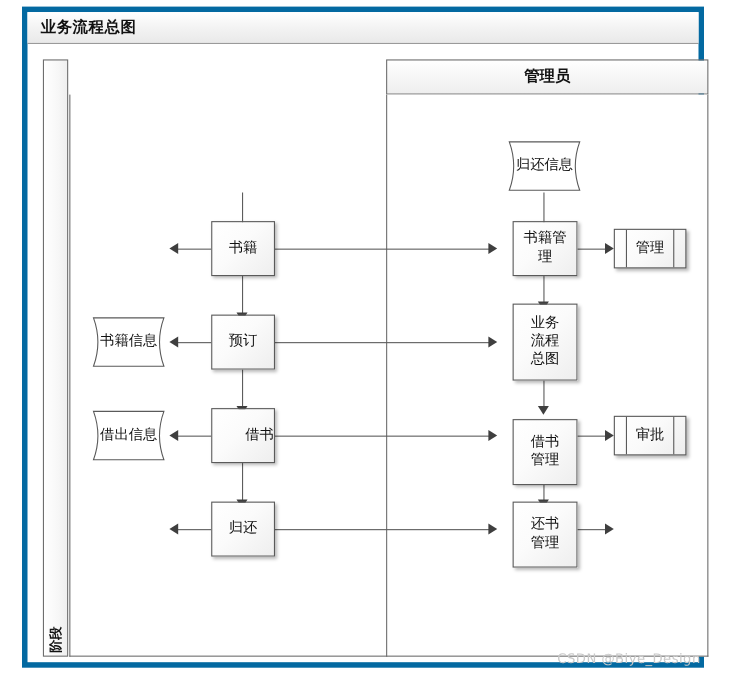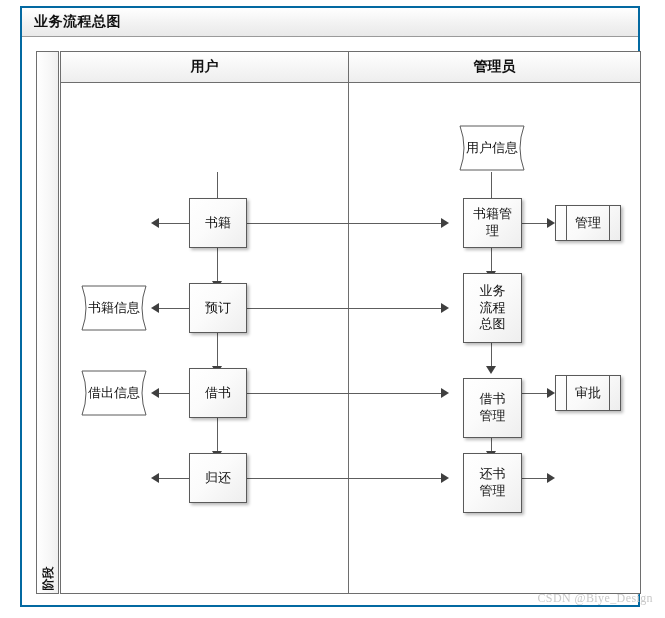--- a/index.html
+++ b/index.html
@@ -5,21 +5,21 @@
   html,body{margin:0;padding:0;background:#ffffff;}
   body{
     font-family:"DejaVu Sans","Liberation Sans",sans-serif;
     width:665px;height:618px;position:relative;overflow:hidden;
   }
   #root{position:absolute;left:0;top:0;width:665px;height:618px;}
 
   
   .frame{
     position:absolute;left:20px;top:6px;width:620px;height:601px;
-    border:2px solid #0369a1;
+    border:5px solid #0369a1;
     box-sizing:border-box;
     background:#ffffff;
   }
   .title-bar{
     position:absolute;left:0;top:0;width:100%;height:29px;
     background:linear-gradient(to bottom,#ffffff 0%,#f2f2f2 55%,#e9e9e9 100%);
     border-bottom:1px solid #9a9a9a;
     box-sizing:border-box;
   }
   .title-text{
@@ -110,45 +110,43 @@
   .conn{position:absolute;background:#5d5d5d;z-index:2;}
   .conn-v{width:1px;}
   .conn-h{height:1px;}
   .arrow{position:absolute;width:0;height:0;z-index:3;}
   .arrow-down{border-left:5px solid transparent;border-right:5px solid transparent;border-top:8px solid #3f3f3f;}
   .arrow-left{border-top:5px solid transparent;border-bottom:5px solid transparent;border-right:8px solid #3f3f3f;}
   .arrow-right{border-top:5px solid transparent;border-bottom:5px solid transparent;border-left:8px solid #3f3f3f;}
 
   
   .watermark{
-    position:absolute;right:12px;bottom:12px;
+    position:absolute;right:28px;bottom:12px;
     font-size:12px;color:#c9c9c9;
     letter-spacing:0.4px;
     white-space:nowrap;
-    font-family:Liberation Serif, serif;
   }
 </style>
 </head>
 <body>
 
 <div id="root">
 
   <div class="frame">
 
     <div class="title-bar">
       <div class="title-text">业务流程总图</div>
     </div>
 
     <div class="lane-area">
 
       <div class="phase-col">
         <div class="phase-label">阶段</div>
       </div>
 
-      <div class="lane-head lane-user-head">用户</div>
       <div class="lane-head lane-admin-head">管理员</div>
 
       <div class="lane-body lane-user-body"></div>
       <div class="lane-body lane-admin-body"></div>
 
       <div class="conn conn-v" style="left:181px;top:135px;height:42px;"></div>
       <div class="arrow arrow-down" style="left:176px;top:175px;"></div>
 
       <div class="conn conn-h" style="left:122px;top:186px;width:31px;"></div>
       <div class="arrow arrow-left" style="left:115px;top:181px;"></div>
@@ -222,33 +220,33 @@
 
 
       <div class="node proc" style="left:153px;top:161px;width:58px;height:50px;">
         <span>书籍</span>
       </div>
 
       <div class="node proc" style="left:153px;top:246px;width:58px;height:50px;">
         <span>预订</span>
       </div>
 
-      <div class="node proc" style="left:153px;top:331px;width:58px;height:50px;">
+      <div class="node proc" style="left:153px;top:331px;width:58px;height:50px;justify-content:flex-end;">
         <span>借书</span>
       </div>
 
       <div class="node proc" style="left:153px;top:416px;width:58px;height:50px;">
         <span>归还</span>
       </div>
 
       <div class="docshape" style="left:412px;top:87px;width:88px;height:48px;">
         <svg width="88" height="48" viewBox="0 0 88 48">
           <path d="M12 2 L76 2 Q68 24 76 46 L12 46 Q20 24 12 2 Z" fill="url(#g1)" stroke="#5a5a5a" stroke-width="1"></path>
         </svg>
-        <div class="dtext">用户信息</div>
+        <div class="dtext">归还信息</div>
       </div>
 
       <div class="node proc" style="left:427px;top:161px;width:59px;height:50px;">
         <span style="display:block;width:40px;text-align:center;">书籍管理</span>
       </div>
 
       <div class="node proc" style="left:427px;top:236px;width:59px;height:70px;">
         <span style="display:block;width:30px;">业务流程总图</span>
       </div>
 

